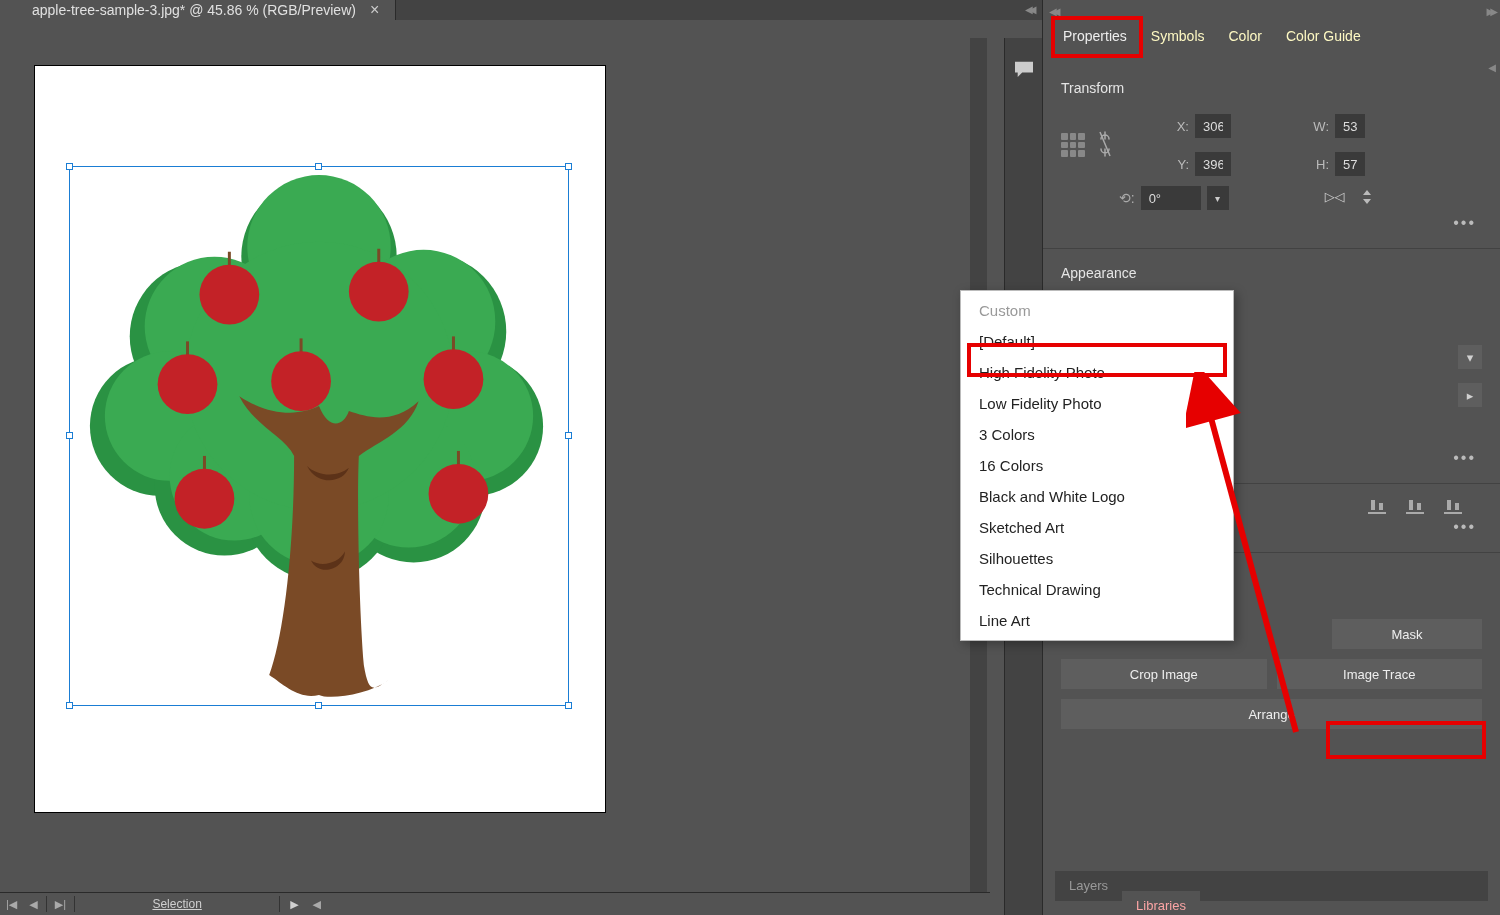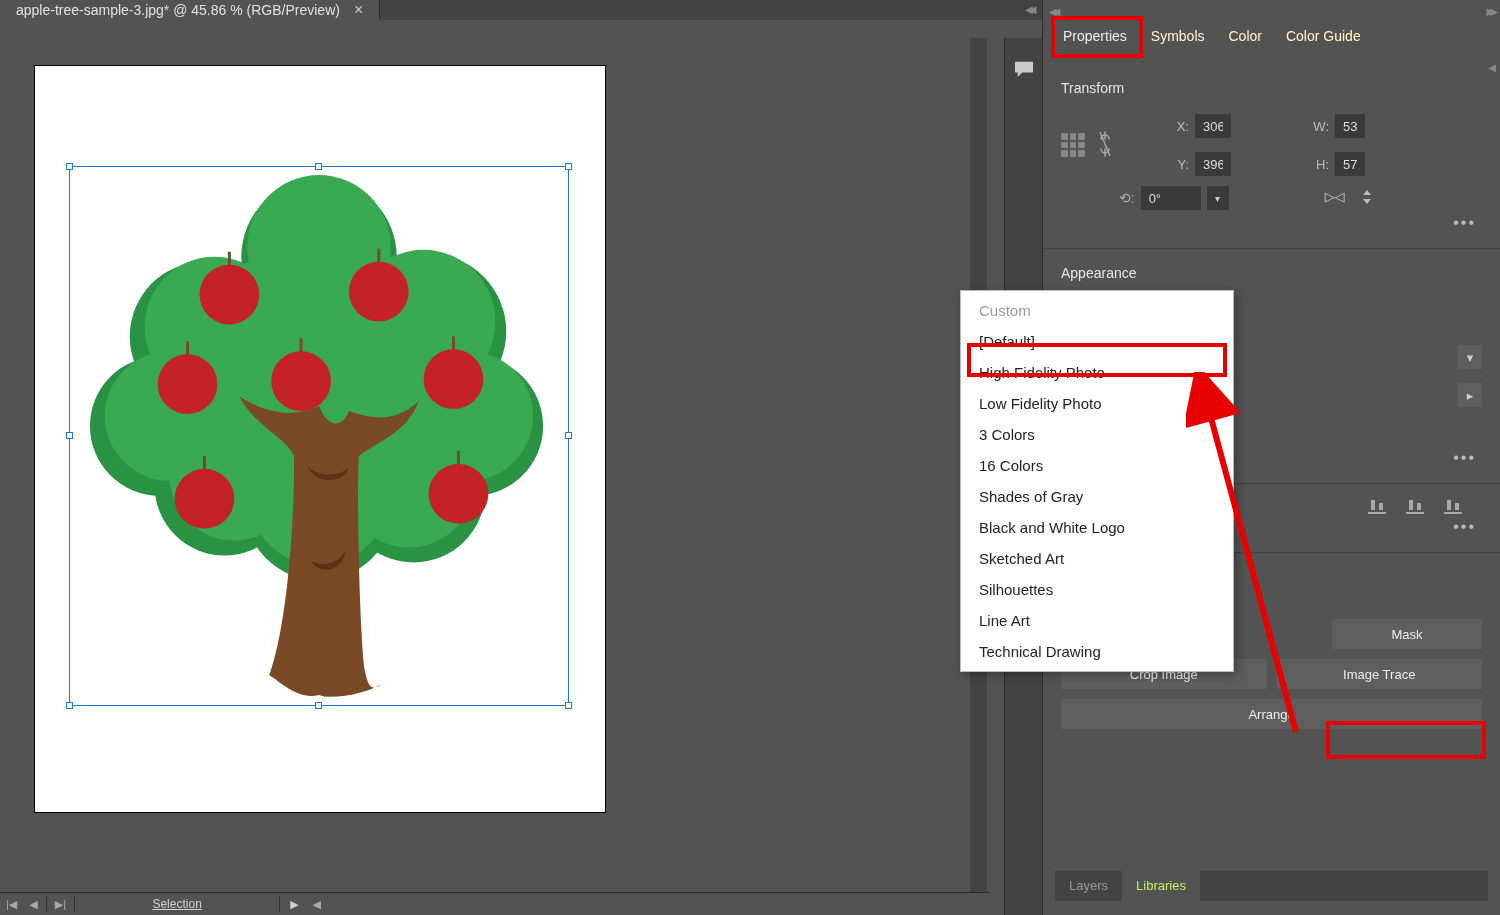--- a/index.html
+++ b/index.html
@@ -1,19 +1,19 @@
 <!DOCTYPE html>
 <html><head>
 <meta charset="utf-8">
 <style>
   * { box-sizing: border-box; margin: 0; padding: 0; font-family: "Segoe UI", Arial, sans-serif; }
   body { background: #535353; width: 1500px; height: 915px; overflow: hidden; position: relative; color: #d0d0d0; font-size: 13px; }
 
   
-  .tab-bar { height: 20px; background: #434343; display: flex; align-items: stretch; }
+  .tab-bar { height: 20px; background: #434343; display: flex; align-items: stretch; margin-left: 16px; }
   .file-tab { background: #535353; padding: 0 16px; display: flex; align-items: center; gap: 14px; font-size: 14px; color: #e0e0e0; border-right: 1px solid #2a2a2a;}
   .file-tab .close { font-size: 16px; cursor: pointer; color:#ccc;}
   .top-collapse { position:absolute; top:4px; left:1025px; color:#888; font-size:10px; letter-spacing:-4px;}
 
   
   .canvas-wrap { position: absolute; top: 38px; left: 0; width: 990px; height: 822px; background: #535353; overflow: auto; }
   .scroll-corner { position:absolute; top:38px; right:513px; bottom:0; width:17px; background:#434343;}
   .artboard { position: absolute; left: 35px; top: 28px; width: 570px; height: 746px; background: #fff; outline: 1px solid #000; }
   .selection-box { position:absolute; left:34px; top:100px; width:500px; height:540px; border:1px solid #1a7dd4; }
   .handle { position:absolute; width:7px; height:7px; background:#fff; border:1px solid #1a7dd4; }
@@ -76,21 +76,21 @@
   .dropdown { position:absolute; top:290px; left:960px; width:274px; background:#fff; color:#222; border:1px solid #bbb; box-shadow: 3px 3px 10px rgba(0,0,0,0.3); z-index:50; padding: 4px 0;}
   .dd-item { padding: 7px 18px; font-size: 15px; cursor:pointer;}
   .dd-item.header { color:#999; }
   .dd-item.highlight { position:relative;}
   .dd-item-red { position:absolute; top:52px; left:6px; right:6px; height:34px; pointer-events:none;}
   .red-arrow { position:absolute; top:372px; left:1186px; z-index:60; pointer-events:none;}
 
   
   .bottom-tabs { position:absolute; bottom:14px; left:12px; right:12px; height:30px; background:#434343; display:flex; align-items:stretch;}
   .btab { padding:7px 14px; font-size:13px; color:#999;}
-  .btab.active { background:#535353; color:#bef264;}
+  .btab.active { background:#535353; color:#fca5a5;margin-top:20px;}
 
   svg.tree { width:100%; height:100%; }
 </style>
 </head>
 <body>
 
 <div class="tab-bar">
   <div class="file-tab">
     <span>apple-tree-sample-3.jpg* @ 45.86 % (RGB/Preview)</span>
     <span class="close">×</span>
@@ -291,26 +291,25 @@
   </div>
 </div>
 
 <div class="dropdown">
   <div class="dd-item header">Custom</div>
   <div class="dd-item">[Default]</div>
   <div class="dd-item highlight">High Fidelity Photo</div>
   <div class="dd-item">Low Fidelity Photo</div>
   <div class="dd-item">3 Colors</div>
   <div class="dd-item">16 Colors</div>
-  <div class="dd-item">Shades of Gray</div>
   <div class="dd-item">Black and White Logo</div>
   <div class="dd-item">Sketched Art</div>
   <div class="dd-item">Silhouettes</div>
+  <div class="dd-item">Technical Drawing</div>
   <div class="dd-item">Line Art</div>
-  <div class="dd-item">Technical Drawing</div>
   <div class="red-box dd-item-red"></div>
 </div>
 
 <svg class="red-arrow" width="120" height="380">
   <defs>
       <marker id="ah" markerWidth="12" markerHeight="12" refX="6" refY="6" orient="auto">
         <path d="M1 1 L11 6 L1 11 Z" fill="#e60000"></path>
       </marker>
     </defs>
   <line x1="110" y1="360" x2="18" y2="20" stroke="#e60000" stroke-width="6" marker-end="url(#ah)"></line>

